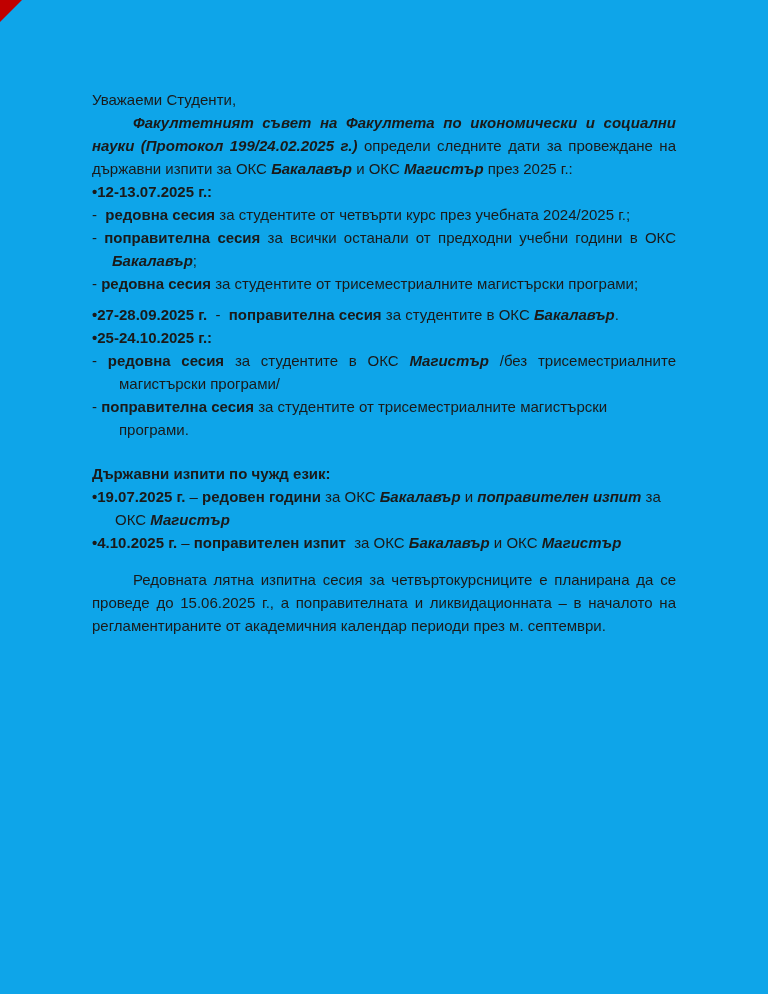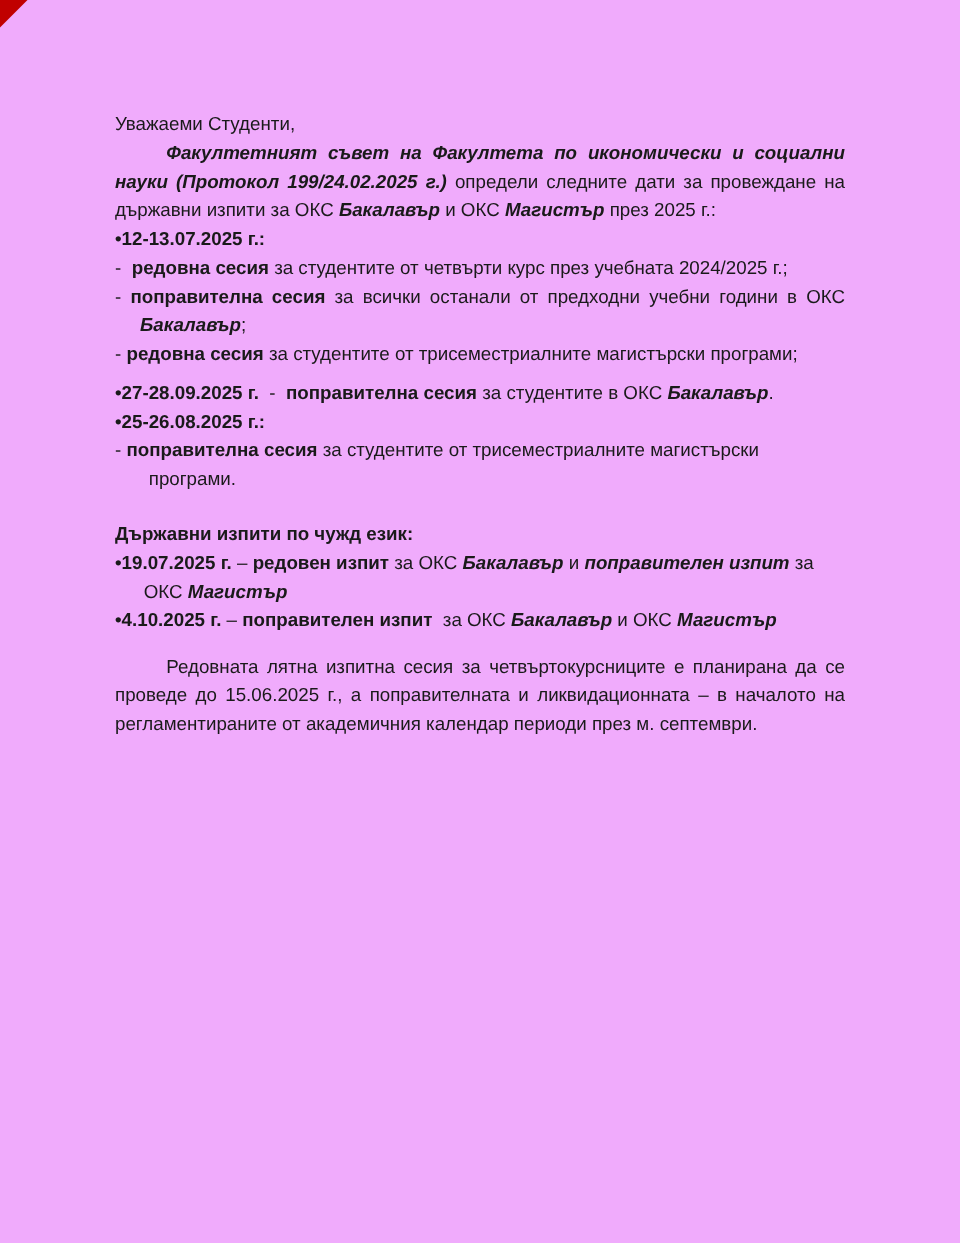--- a/index.html
+++ b/index.html
@@ -53,46 +53,47 @@
   
   .rn-r  { font-style: normal;  font-weight: 400; }
   .rn-i  { font-style: italic;  font-weight: 700; }
   .rn-b  { font-style: normal;  font-weight: 700; }
   .rn-bi {  font-weight: 700; }
   .rn-bu { font-style: normal;  font-weight: 700; text-decoration: underline; }
 </style>
 </head>
 <body>
 
-<div class="page" style="color: rgb(26, 26, 26); background: #f0abfc;">
+<div class="page" style="color: rgb(26, 26, 26); background: #0ea5e9;">
   <div class="corner-marker"></div>
 
   <div class="content">
 
     <p class="p-salutation"><span class="rn-r">Уважаеми Студенти,</span></p>
 
     <p class="p-intro"><span class="rn-i">Факултетният съвет на Факултета по икономически и социални науки (Протокол 199/24.02.2025 г.)</span><span class="rn-r"> определи следните дати за провеждане на държавни изпити за ОКС </span><span class="rn-i">Бакалавър</span><span class="rn-r"> и ОКС </span><span class="rn-i">Магистър</span><span class="rn-r"> през 2025 г.:</span></p>
 
 
     <div class="mb8">
       <p class="p-bullet"><span class="rn-b">•</span><span class="rn-bi">12-13.07.2025 г.:</span></p>
       <p class="p-dash-a"><span class="rn-r">-  </span><span class="rn-bi">редовна сесия</span><span class="rn-r"> за студентите от четвърти курс през учебната 2024/2025 г.;</span></p>
       <p class="p-dash-a jf"><span class="rn-r">- </span><span class="rn-bi">поправителна сесия</span><span class="rn-r"> за всички останали от предходни учебни години в ОКС </span><span class="rn-i">Бакалавър</span><span class="rn-r">;</span></p>
       <p class="p-dash-a"><span class="rn-r">- </span><span class="rn-bi">редовна сесия</span><span class="rn-r"> за студентите от трисеместриалните магистърски програми;</span></p>
     </div>
 
     <div class="mb21">
       <p class="p-bullet-hang"><span class="rn-b">•</span><span class="rn-b">27-28.09.2025 г.</span><span class="rn-r">  -  </span><span class="rn-bi">поправителна сесия</span><span class="rn-r"> за студентите в ОКС </span><span class="rn-i">Бакалавър</span><span class="rn-r">.</span></p>
-      <p class="p-bullet"><span class="rn-b">•</span><span class="rn-b">25-26.08.2025 г.:</span></p>
+      <p class="p-bullet"><span class="rn-b">•</span><span class="rn-b">25-24.10.2025 г.:</span></p>
+      <p class="p-dash-b jf"><span class="rn-r">- </span><span class="rn-bi">редовна сесия</span><span class="rn-r"> за студентите в ОКС </span><span class="rn-i">Магистър</span><span class="rn-r"> /без трисеместриалните магистърски програми/</span></p>
       <p class="p-dash-b"><span class="rn-r">- </span><span class="rn-bi">поправителна сесия</span><span class="rn-r"> за студентите от трисеместриалните магистърски програми.</span></p>
     </div>
 
     <p class="p-h2"><span class="rn-b">Държавни изпити по чужд език:</span></p>
 
     <div class="mb14">
-      <p class="p-bullet-hang"><span class="rn-b">•</span><span class="rn-b">19.07.2025 г.</span><span class="rn-r"> – </span><span class="rn-bi">редовен изпит</span><span class="rn-r"> за ОКС </span><span class="rn-i">Бакалавър</span><span class="rn-r"> и </span><span class="rn-i">поправителен изпит</span><span class="rn-r"> за ОКС </span><span class="rn-i">Магистър</span></p>
+      <p class="p-bullet-hang"><span class="rn-b">•</span><span class="rn-b">19.07.2025 г.</span><span class="rn-r"> – </span><span class="rn-bi">редовен години</span><span class="rn-r"> за ОКС </span><span class="rn-i">Бакалавър</span><span class="rn-r"> и </span><span class="rn-i">поправителен изпит</span><span class="rn-r"> за ОКС </span><span class="rn-i">Магистър</span></p>
       <p class="p-bullet-hang"><span class="rn-b">•</span><span class="rn-b">4.10.2025 г.</span><span class="rn-r"> – </span><span class="rn-bi">поправителен изпит</span><span class="rn-r">  за ОКС </span><span class="rn-i">Бакалавър</span><span class="rn-r"> и ОКС </span><span class="rn-i">Магистър</span></p>
     </div>
 
     <p class="p-intro"><span class="rn-r">Редовната лятна изпитна сесия за четвъртокурсниците е планирана да се проведе до 15.06.2025 г., а поправителната и ликвидационната – в началото на регламентираните от академичния календар периоди през м. септември.</span></p>
 
   </div>
 </div>
 
 </body></html>

